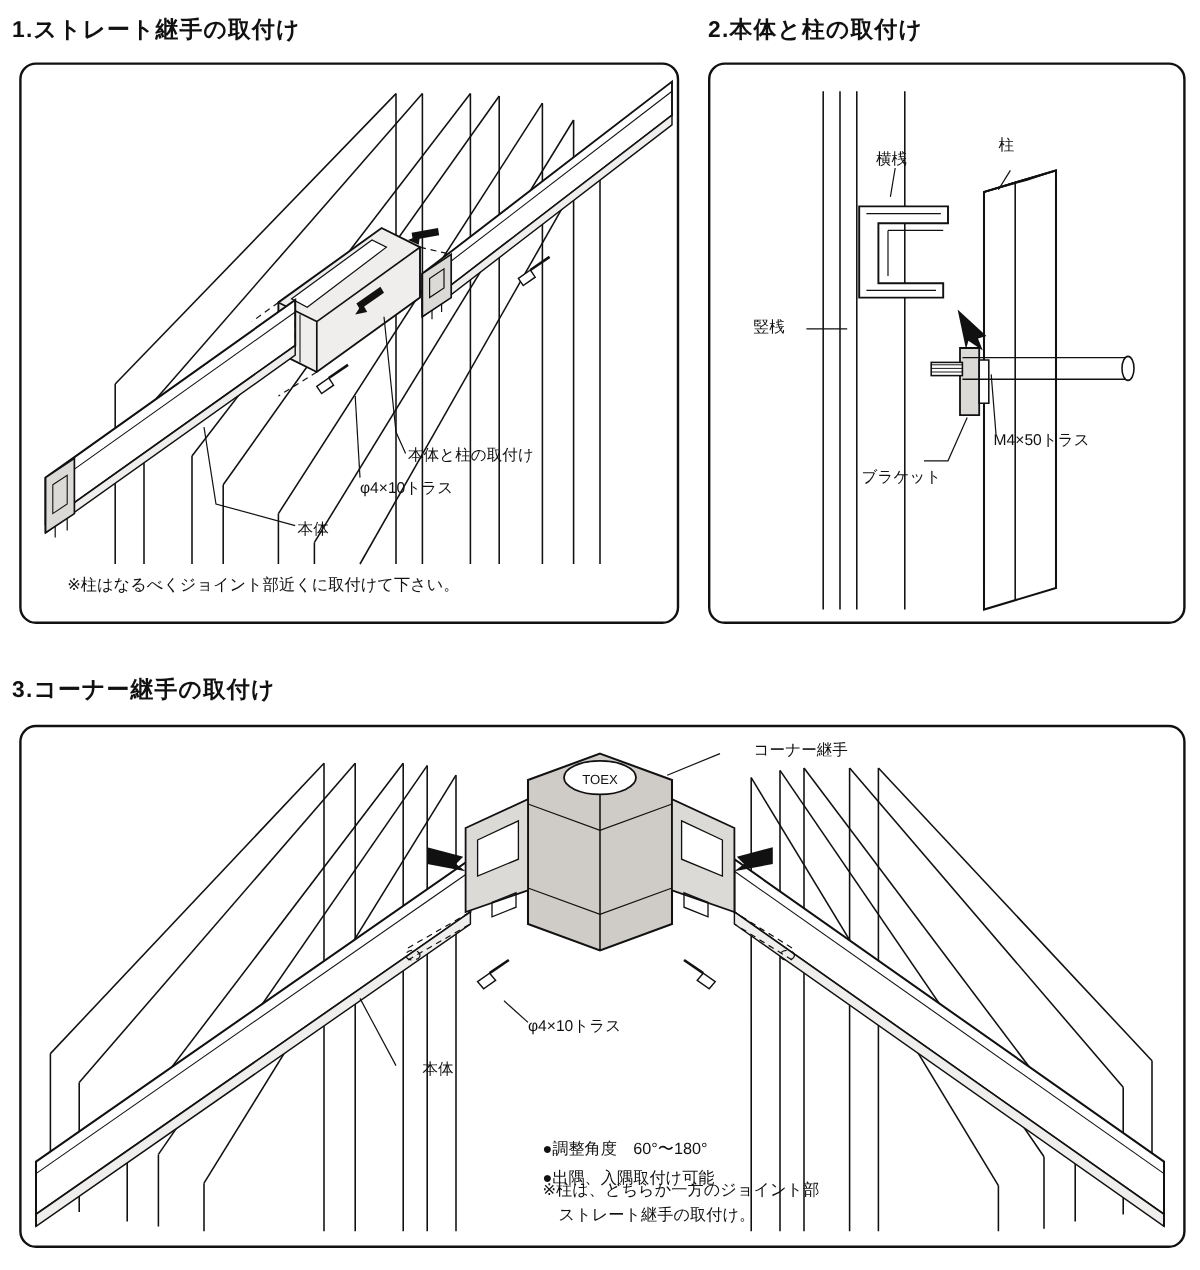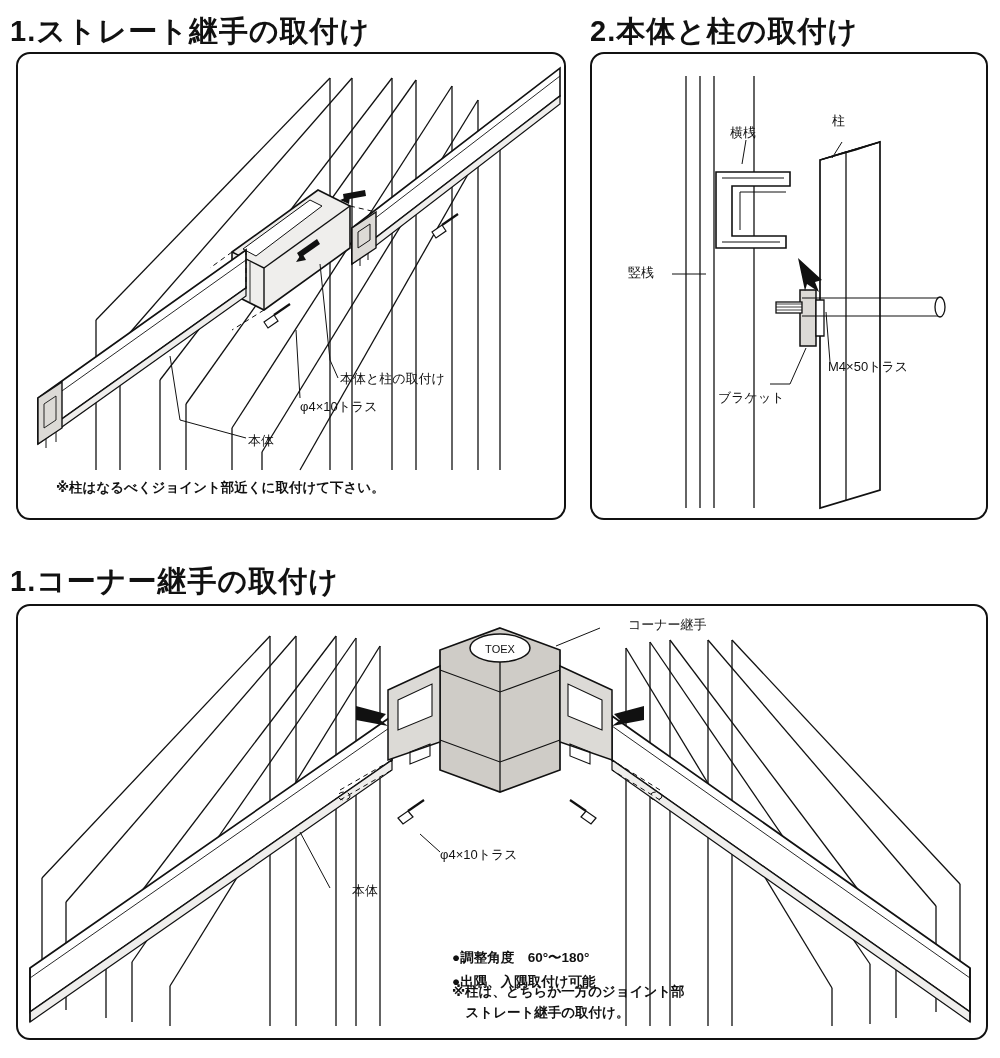--- a/index.html
+++ b/index.html
@@ -2,38 +2,38 @@
 <html><head>
 <meta charset="utf-8">
 <style>
   html,body{margin:0;padding:0;background:#ffffff;}
   body{
     width:1000px;height:1058px;position:relative;overflow:hidden;
     font-family:"Liberation Sans","DejaVu Sans",sans-serif;
     color:#111;
   }
   .panel{position:absolute;border:2.5px solid #111;border-radius:14px;box-sizing:border-box;}
-  .sec-title{position:absolute;font-weight:bold;font-size:29px;letter-spacing:1px;white-space:nowrap;}
+  .sec-title{position:absolute;font-weight:bold;font-size:19px;letter-spacing:1px;white-space:nowrap;}
   .lbl{position:absolute;font-size:13px;white-space:nowrap;line-height:1.45;}
-  .note{position:absolute;font-size:13.5px;white-space:pre;line-height:1.55;font-weight:bold;}
+  .note{position:absolute;font-size:13.5px;white-space:pre;line-height:1.55;}
   svg{position:absolute;left:0;top:0;overflow:visible;}
   .ln{stroke:#111;fill:none;}
   .f-hatch{fill:#efeeec;}
   .f-white{fill:#ffffff;}
   .f-grey{fill:#dcdad6;}
   .f-dark{fill:#cfccc7;}
 </style>
 </head>
 <body>
 
 <div class="sec-title" style="left:10px;top:12px;">1.ストレート継手の取付け</div>
 
 <div class="sec-title" style="left:590px;top:12px;">2.本体と柱の取付け</div>
 
-<div class="sec-title" style="left:10px;top:562px;">1.コーナー継手の取付け</div>
+<div class="sec-title" style="left:10px;top:562px;">3.コーナー継手の取付け</div>
 
 <div class="panel" style="left:16px;top:52px;width:550px;height:468px;"></div>
 
 <svg width="1000" height="1058" viewBox="0 0 1000 1058" aria-hidden="true">
 
   <g stroke="#111" stroke-width="1.3" fill="none">
 
     <path class="ln" d="M96,320 L330,78"></path>
     <path class="ln" d="M120,344 L352,78"></path>
     <path class="ln" d="M160,380 L392,78"></path>

